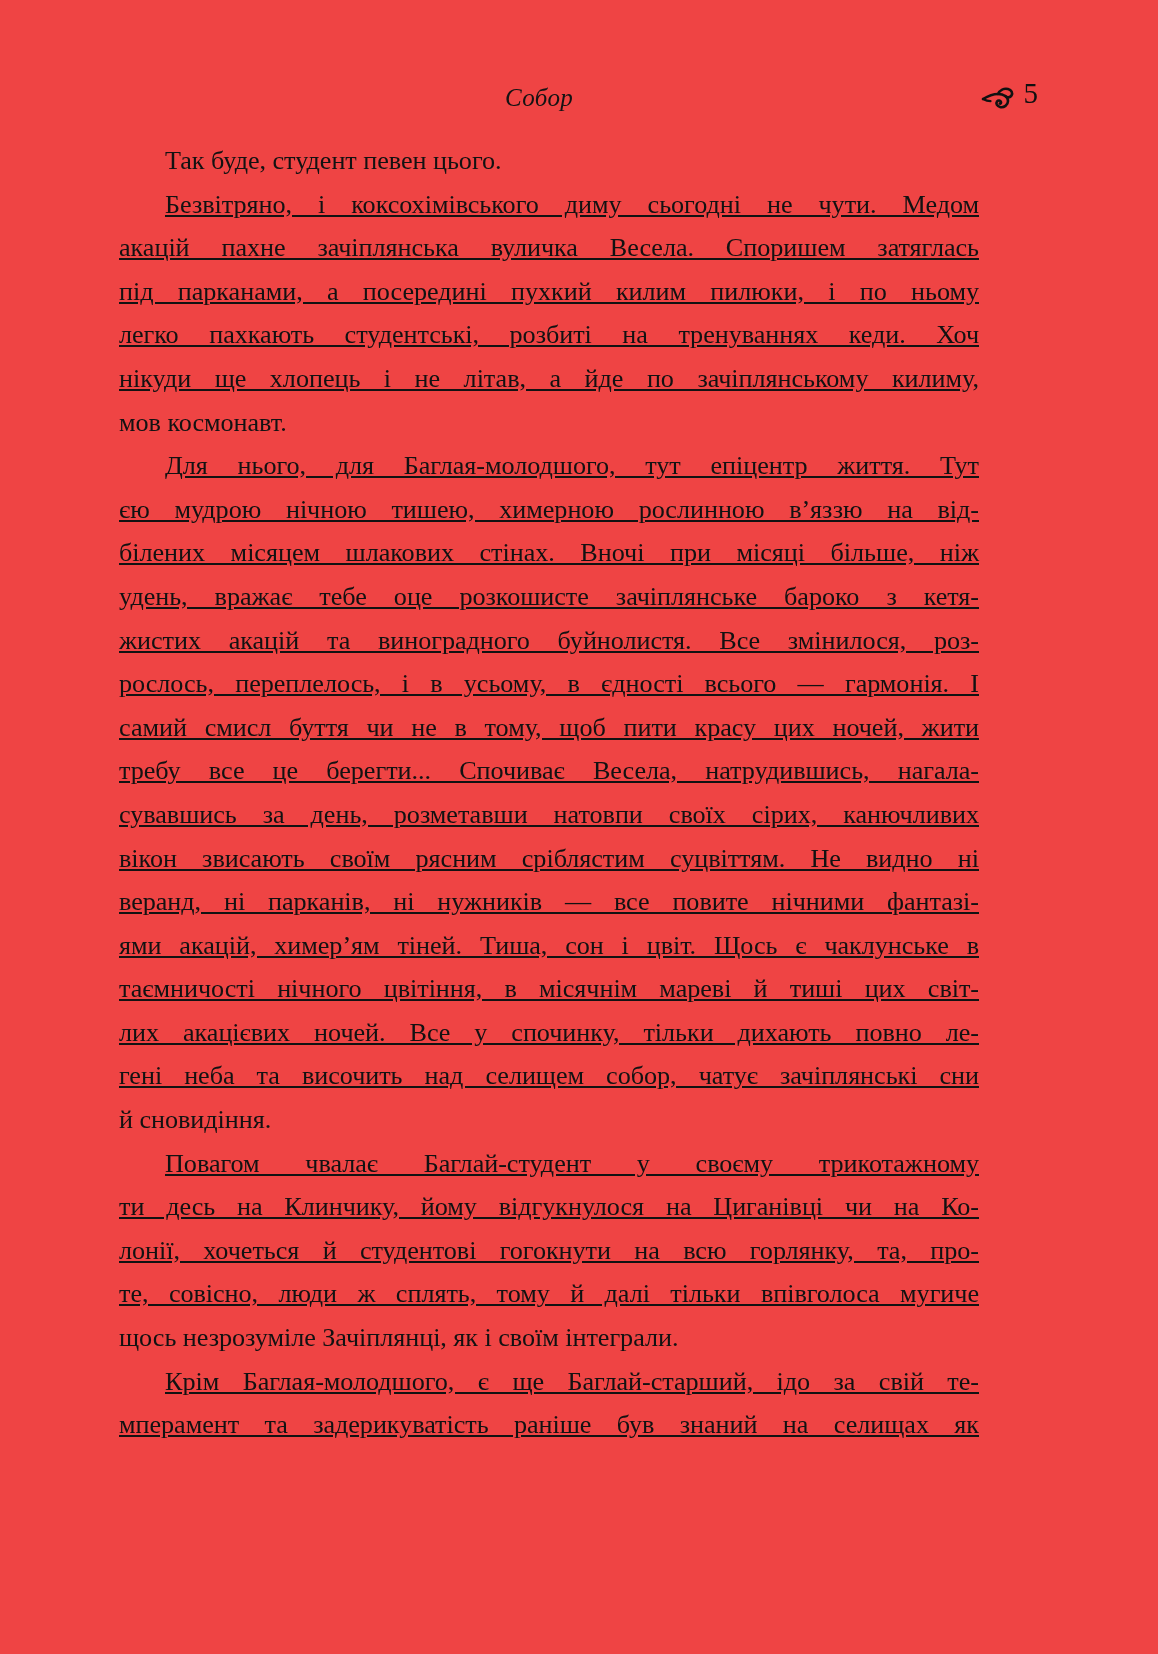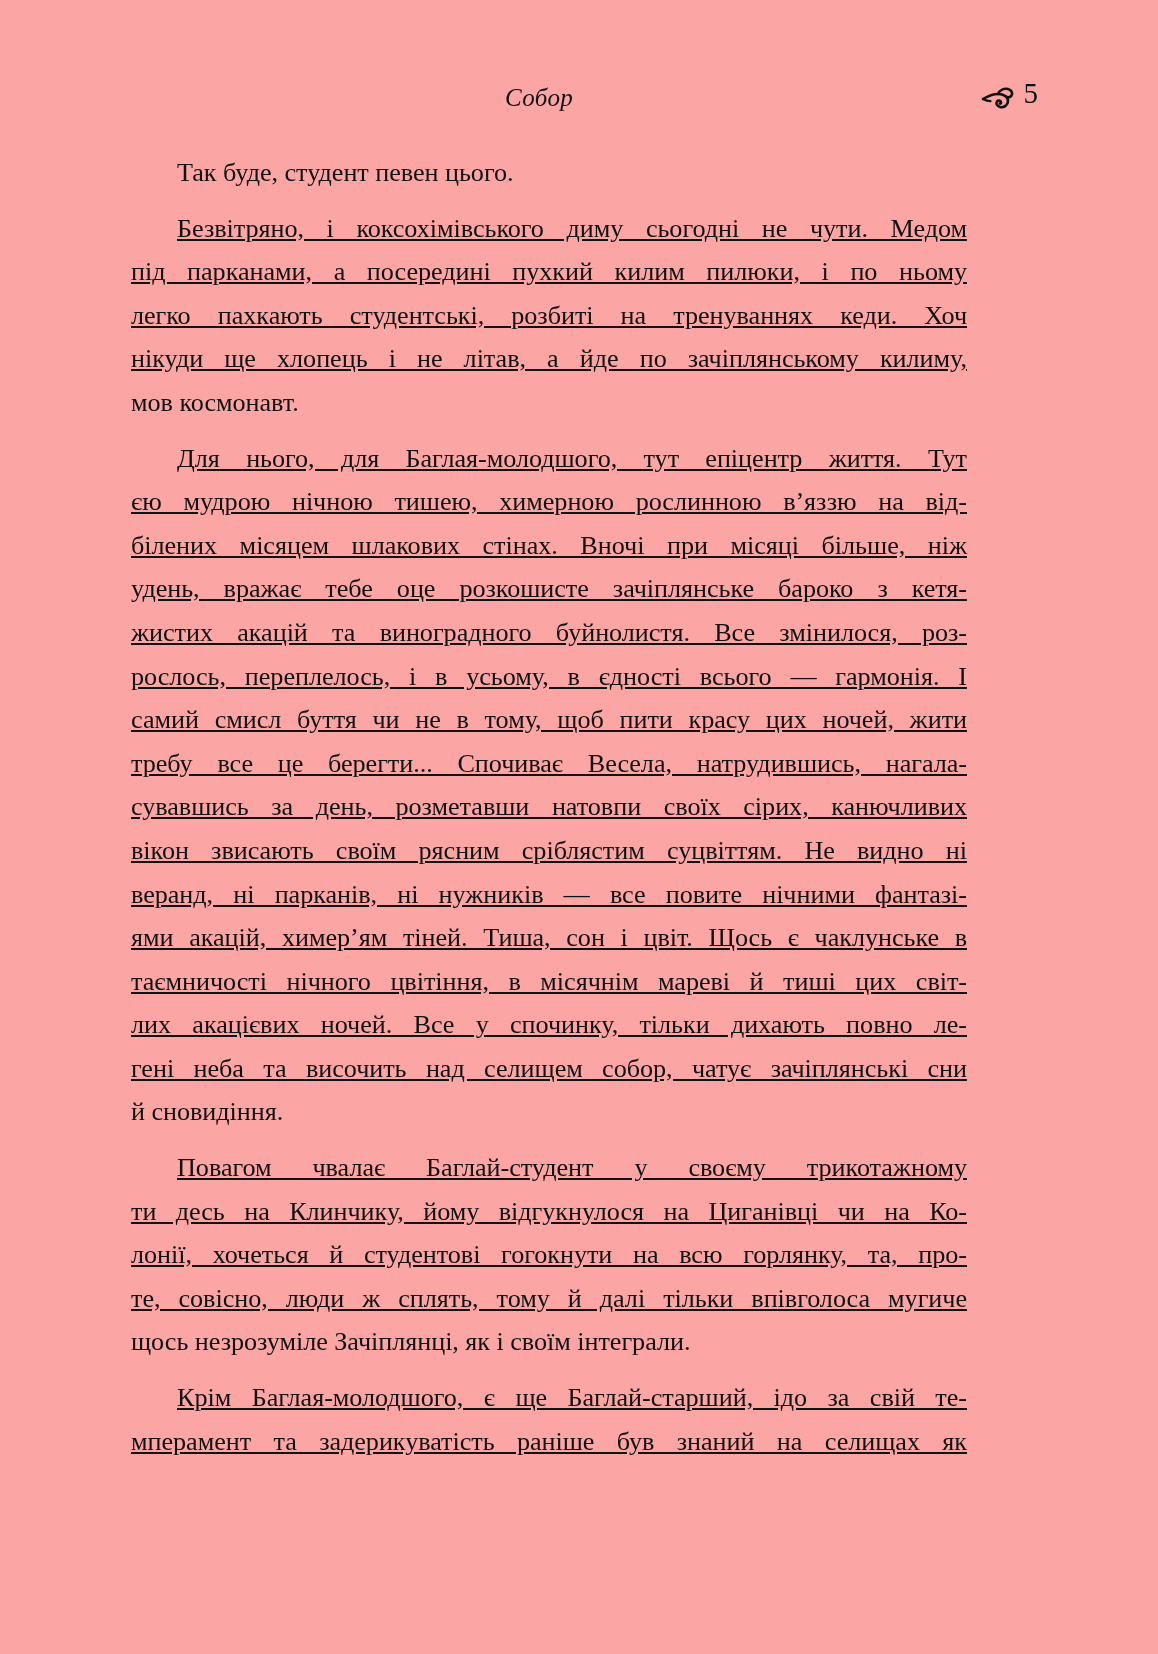--- a/index.html
+++ b/index.html
@@ -13,21 +13,21 @@
     height: 1654px;
     position: relative;
     font-family: "Liberation Serif", "DejaVu Serif", serif;
     color: #111111;
     overflow: hidden;
   }
 
   .page {
     position: absolute;
     inset: 0;
-    background: #fca5a5;
+    background: #ef4444;
   }
 
   
   .running-head {
     position: absolute;
     left: 120px;
     right: 120px;
     top: 84px;
     height: 40px;
   }
@@ -65,21 +65,21 @@
   }
 
   
   .textblock {
     position: absolute;
     left: 119px;
     top: 139px;
     width: 860px;
   }
   .para {
-    margin: 12px;
+    margin: 0;
     font-size: 26.2px;
     line-height: 43.6px;
     text-align: justify;
     text-align-last: left;
     color: #121212;
     letter-spacing: -0.05px;
     font-stretch: condensed;
     transform-origin: left top;
   }
   .para .line {
@@ -118,20 +118,21 @@
       <span class="rh-pagenum">5</span>
     </div>
   </div>
 
   <div class="textblock" id="textblock">
       <p class="para" id="para-1">
         <span class="line last"><span class="indent"></span>Так буде, студент певен цього.</span>
       </p>
       <p class="para" id="para-2">
         <span class="line j"><span class="indent"></span>Безвітряно, і коксохімівського диму сьогодні не чути. Медом</span>
+        <span class="line j">акацій пахне зачіплянська вуличка Весела. Споришем затяглась</span>
         <span class="line j">під парканами, а посередині пухкий килим пилюки, і по ньому</span>
         <span class="line j">легко пахкають студентські, розбиті на тренуваннях кеди. Хоч</span>
         <span class="line j">нікуди ще хлопець і не літав, а йде по зачіплянському килиму,</span>
         <span class="line last">мов космонавт.</span>
       </p>
       <p class="para" id="para-3">
         <span class="line j"><span class="indent"></span>Для нього, для Баглая-молодшого, тут епіцентр життя. Тут</span>
         <span class="line j">єю мудрою нічною тишею, химерною рослинною в’яззю на від-</span>
         <span class="line j">білених місяцем шлакових стінах. Вночі при місяці більше, ніж</span>
         <span class="line j">удень, вражає тебе оце розкошисте зачіплянське бароко з кетя-</span>

